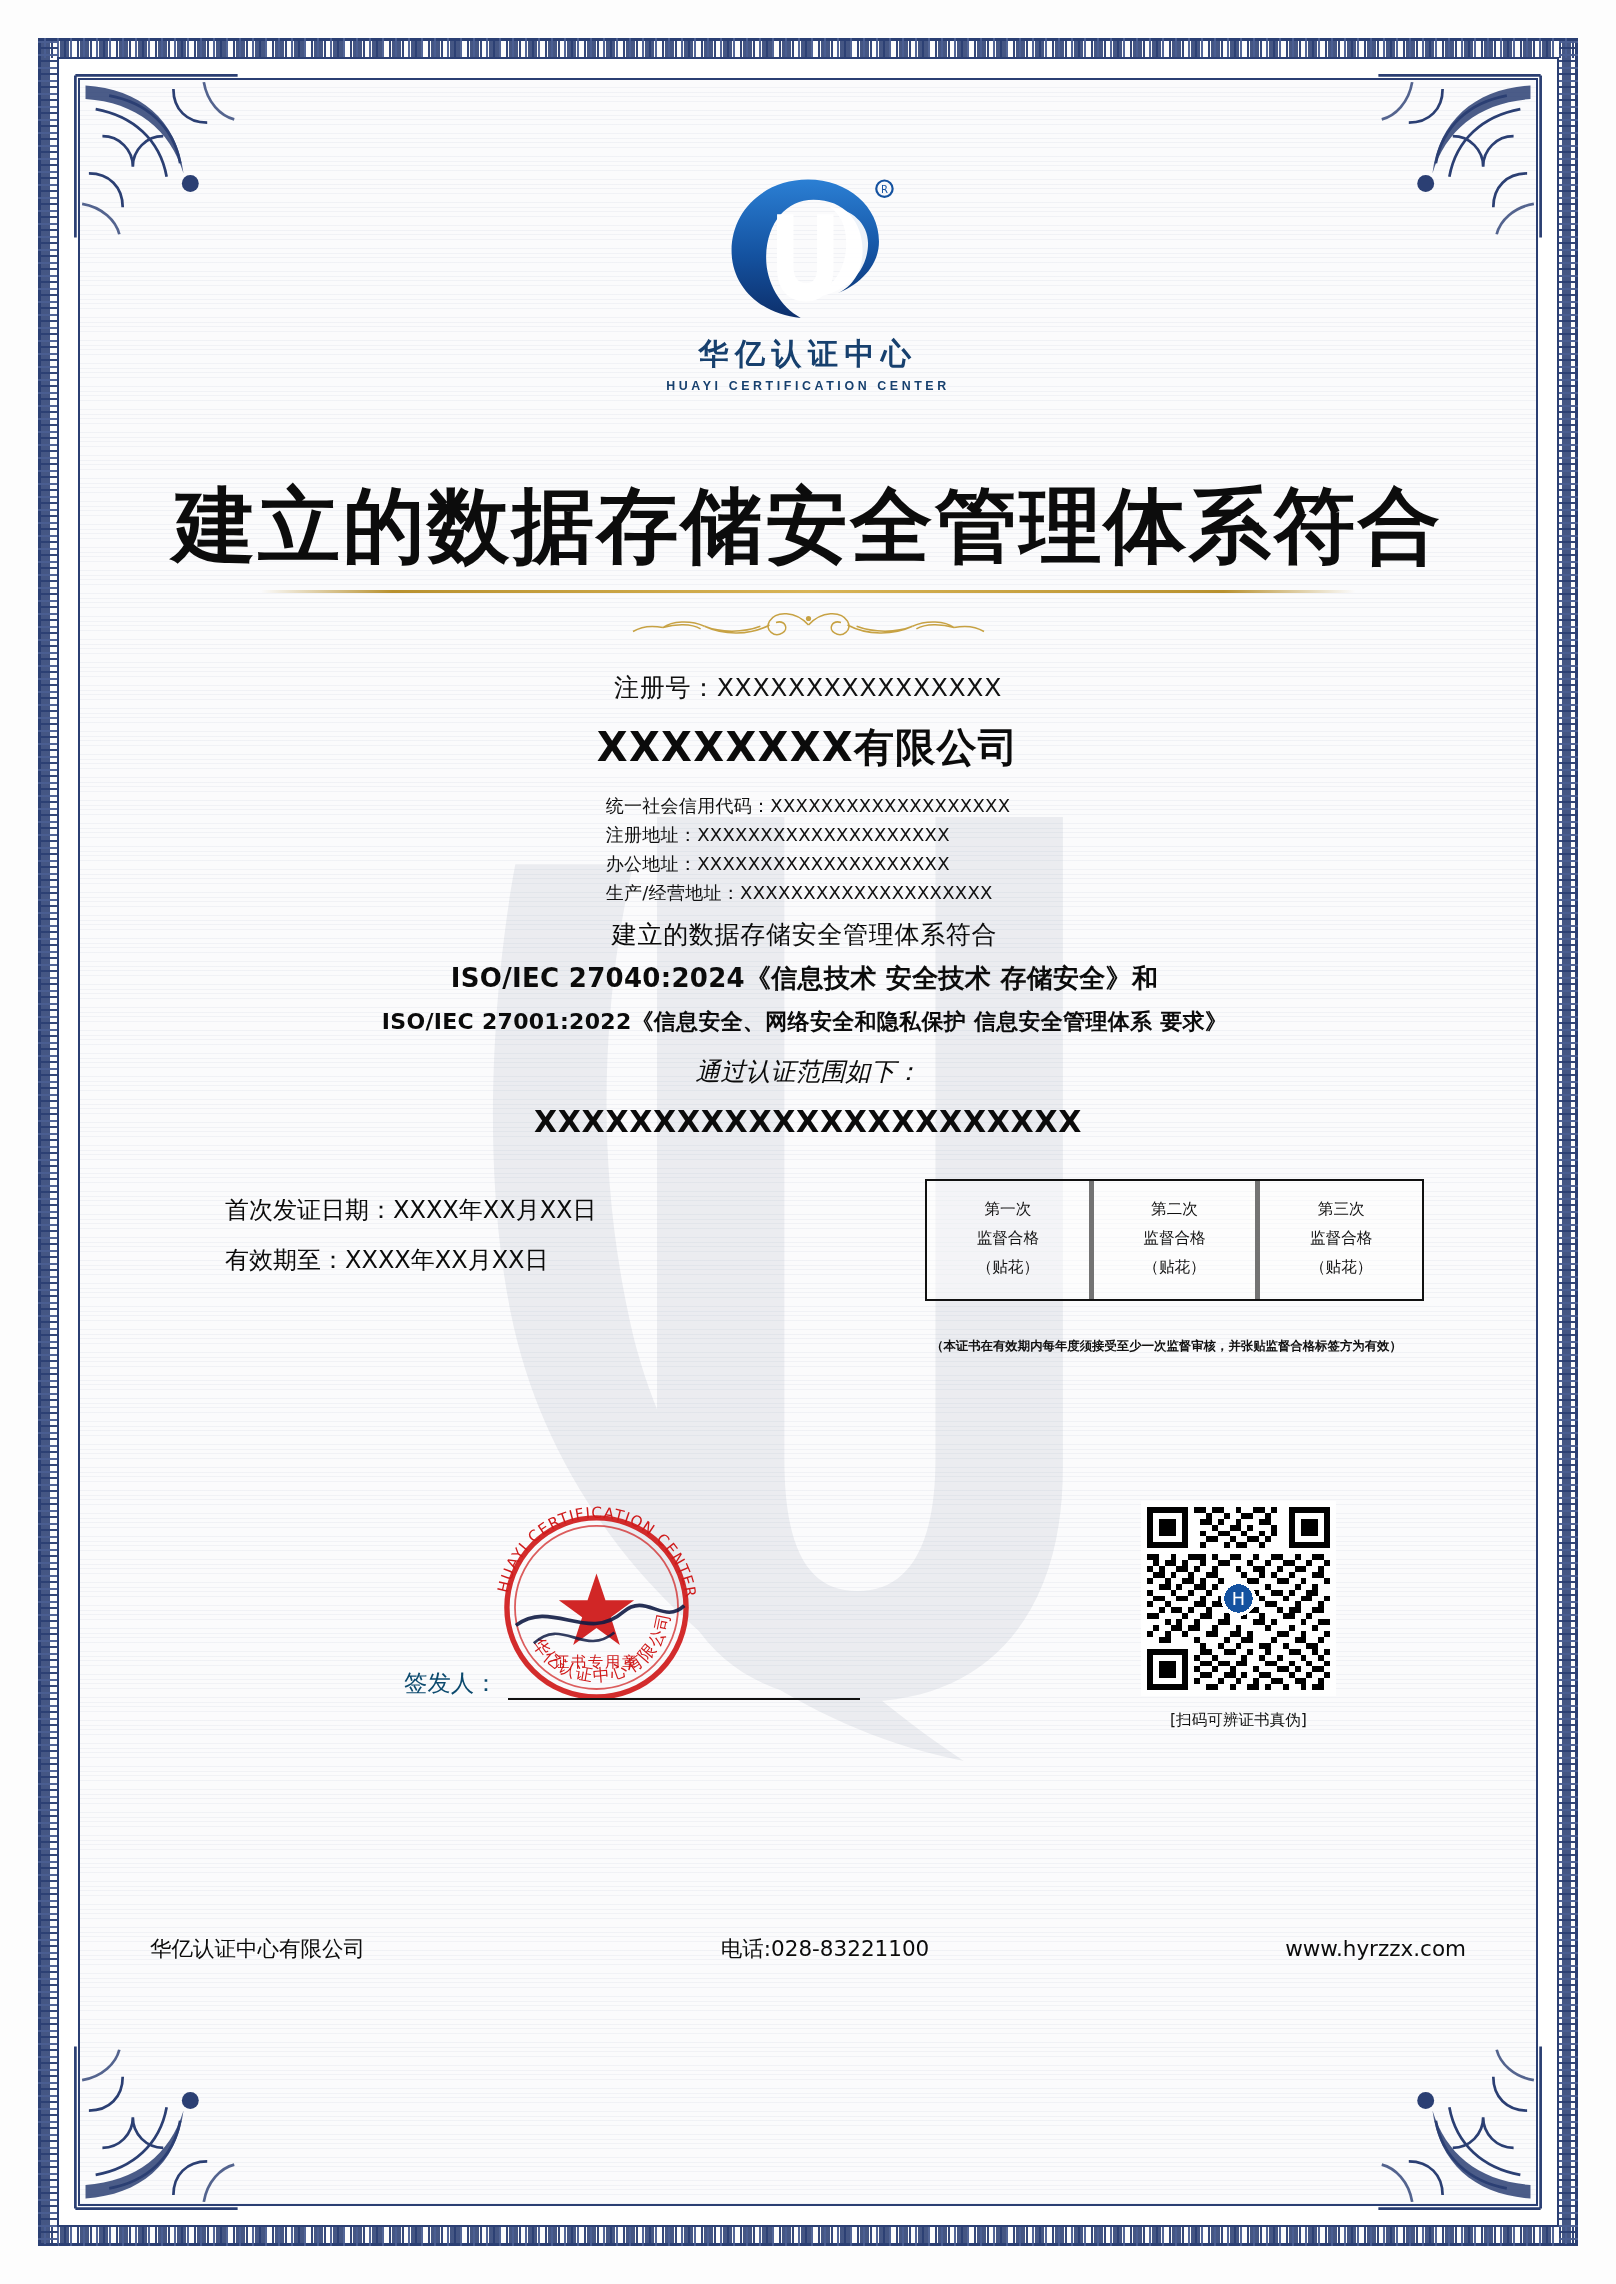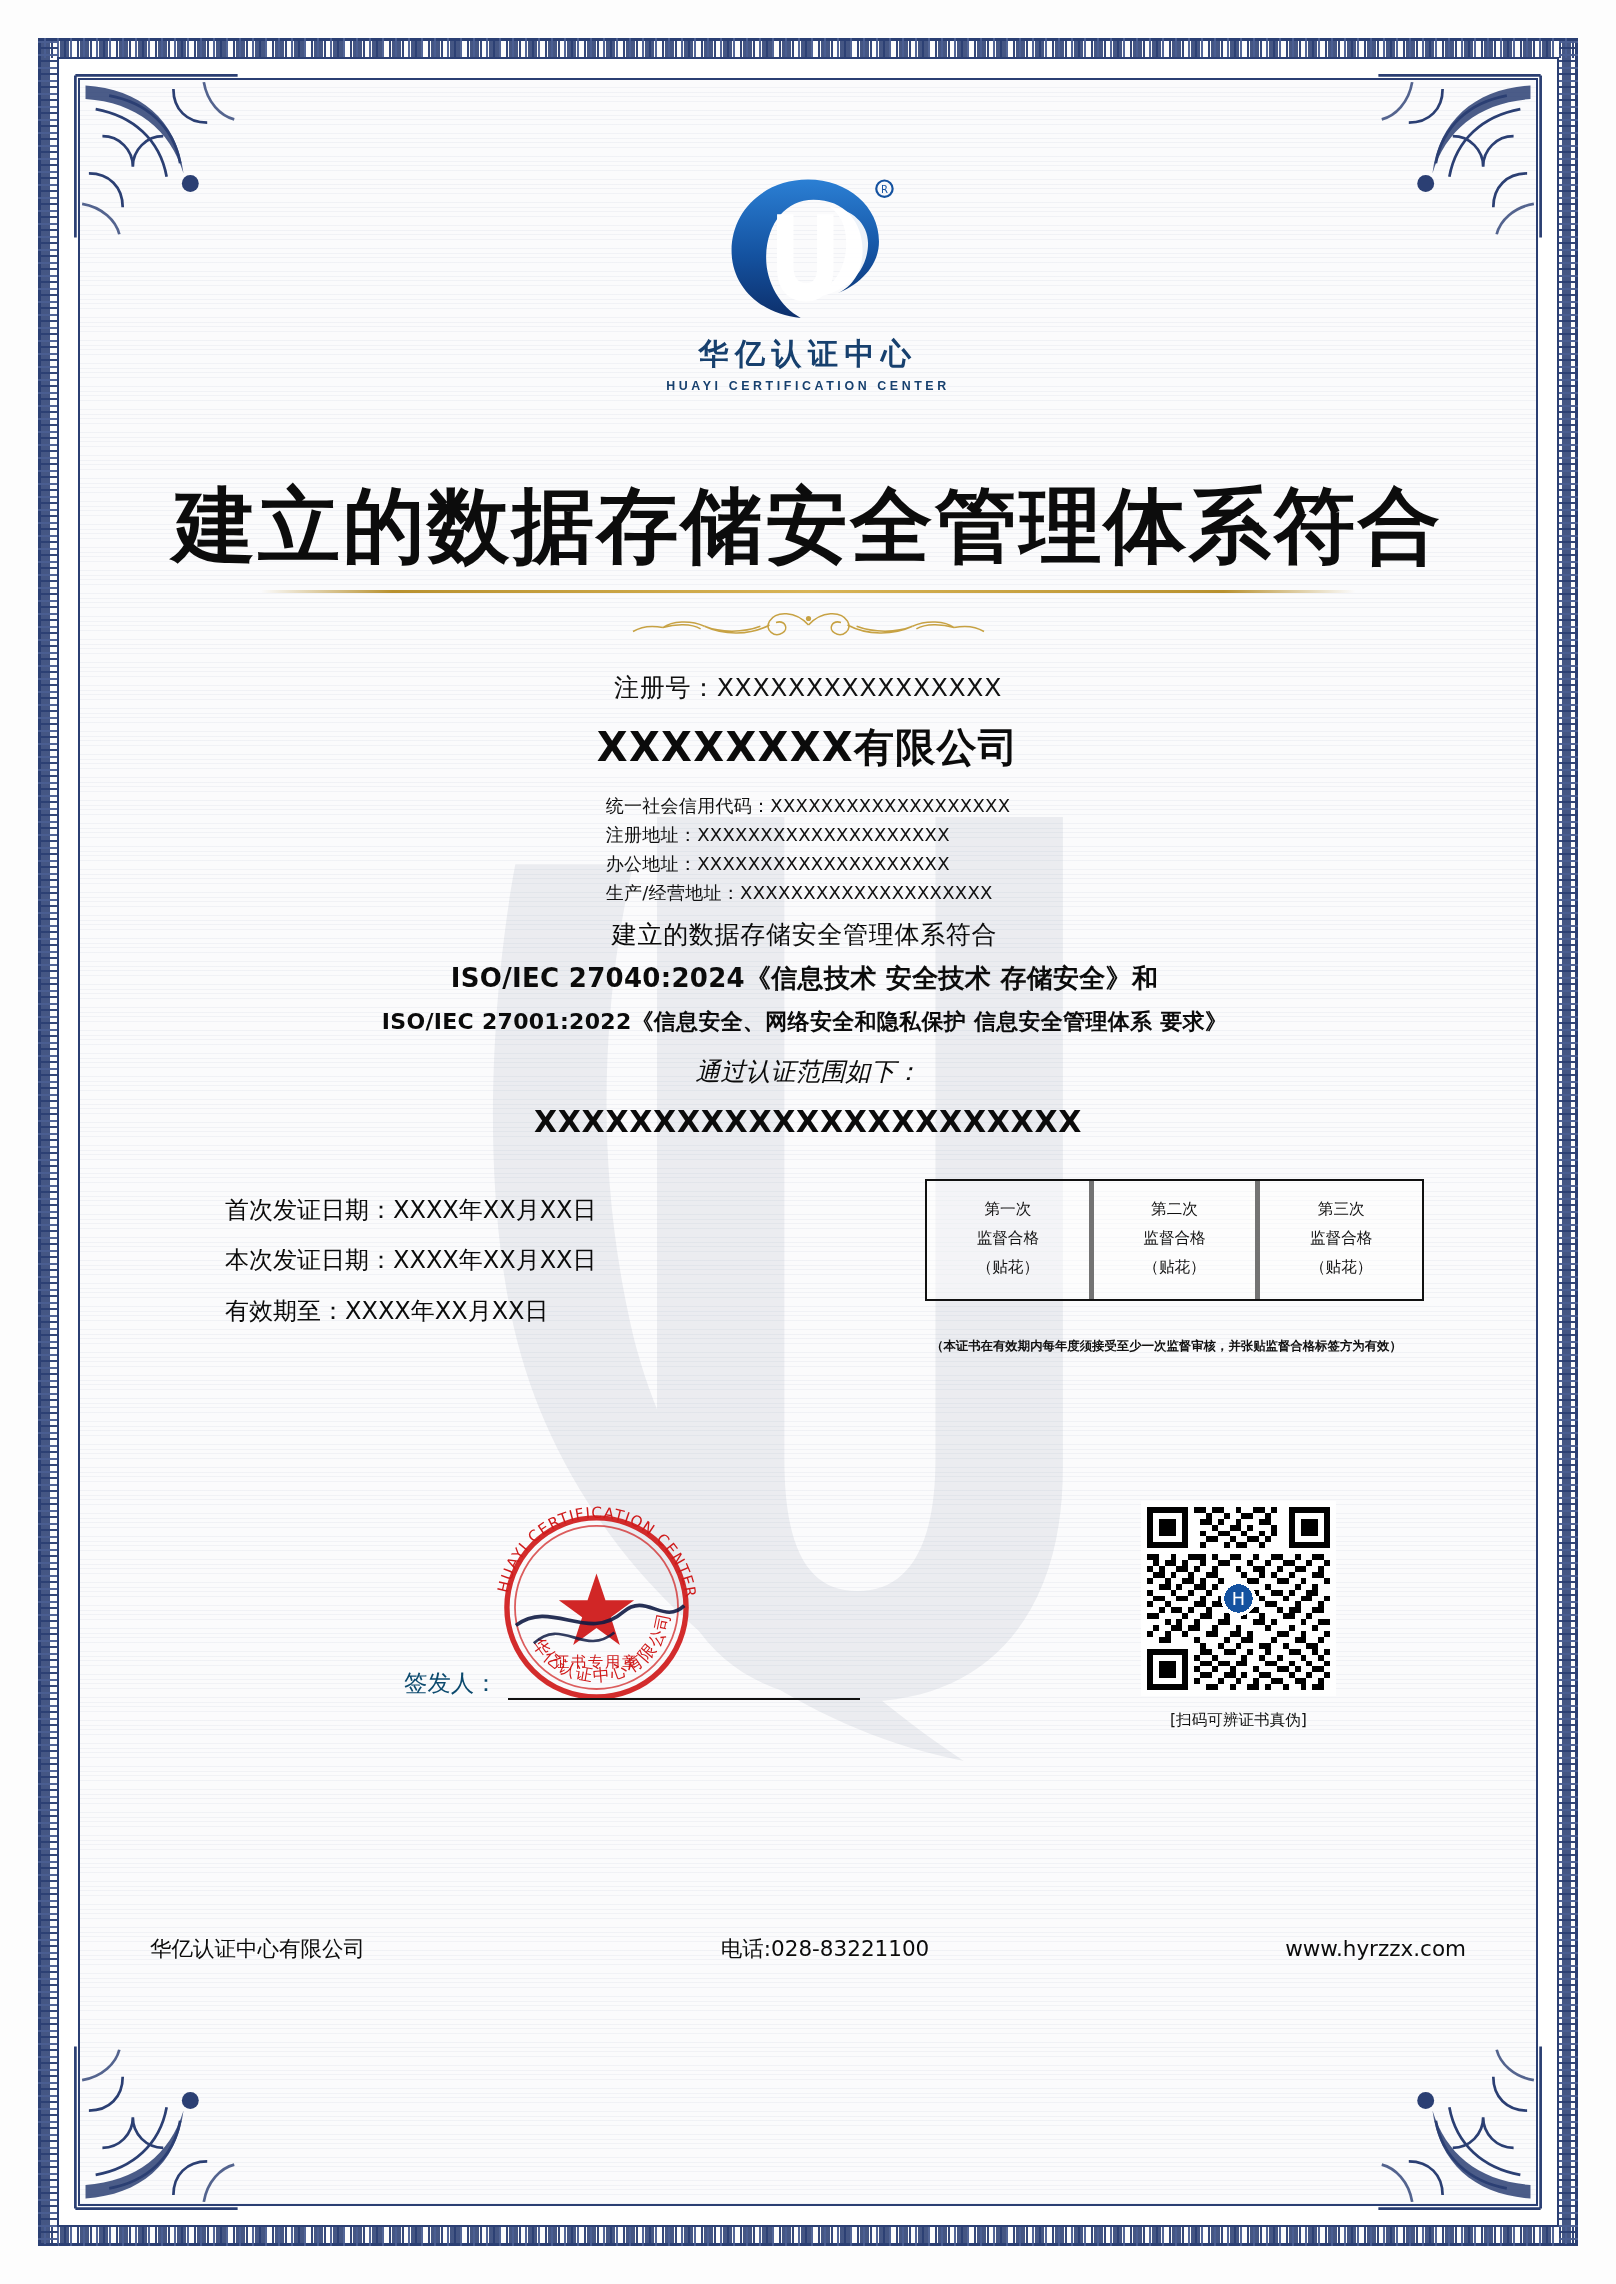--- a/index.html
+++ b/index.html
@@ -517,21 +517,20 @@
       <div class="std-line1">建立的数据存储安全管理体系符合</div>
       <div class="std-line2">ISO/IEC 27040:2024《信息技术 安全技术 存储安全》和</div>
       <div class="std-line3">ISO/IEC 27001:2022《信息安全、网络安全和隐私保护 信息安全管理体系 要求》</div>
     </div>
 
     <div class="scope-label">通过认证范围如下：</div>
     <div class="scope-value">XXXXXXXXXXXXXXXXXXXXXXX</div>
 
     <div class="dates">
       <div>首次发证日期：XXXX年XX月XX日</div>
-      <div>本次发证日期：XXXX年XX月XX日</div>
       <div>有效期至：XXXX年XX月XX日</div>
     </div>
 
     <div class="surv-table">
       <div class="surv-cell">
         <div>第一次</div>
         <div>监督合格</div>
         <div>（贴花）</div>
       </div>
       <div class="surv-cell">

